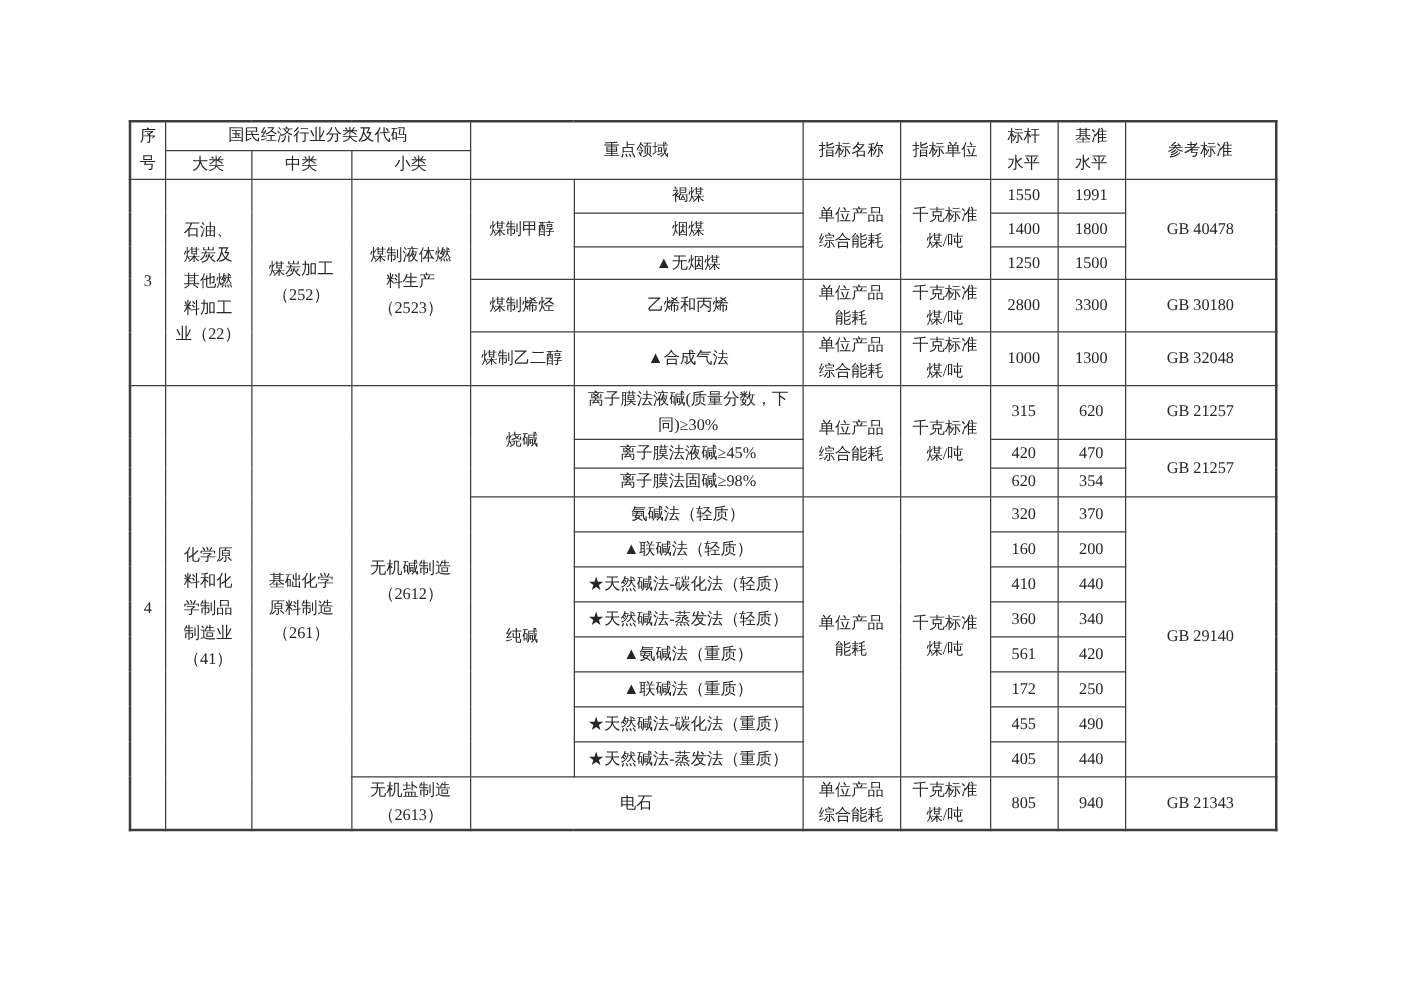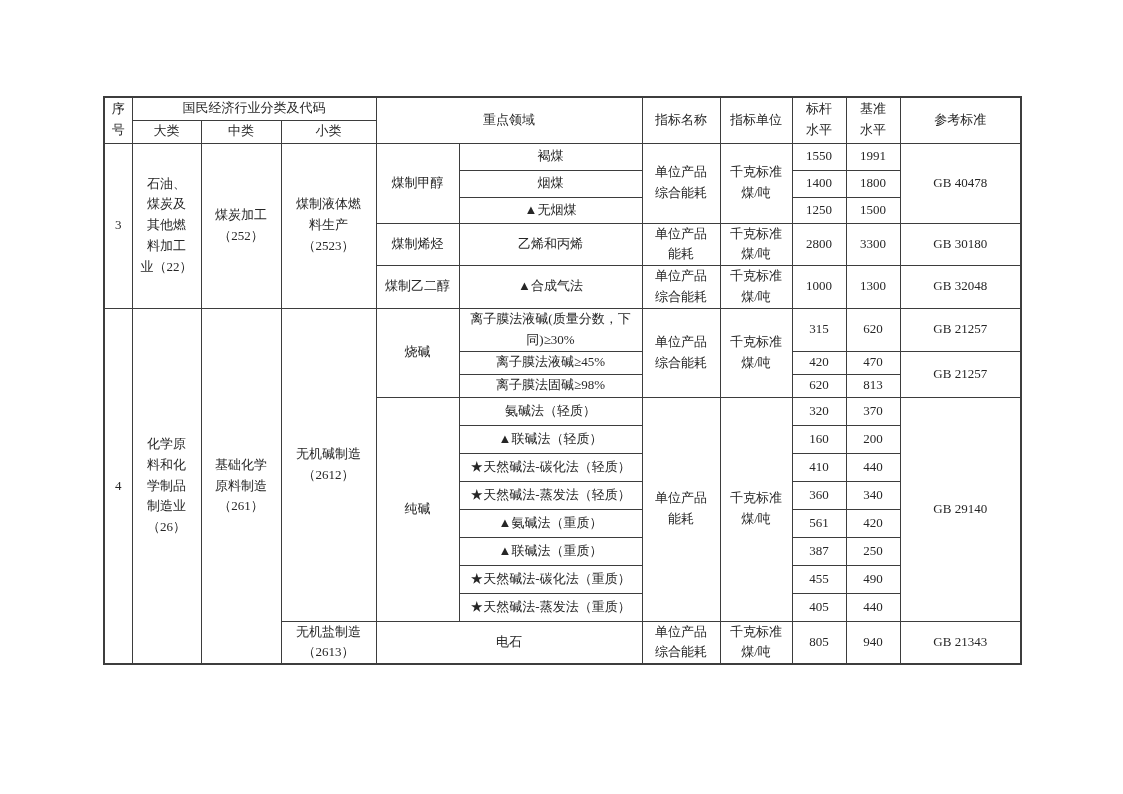--- a/index.html
+++ b/index.html
@@ -132,21 +132,21 @@
       <td>1300</td>
       <td>GB 32048</td>
     </tr>
 
     <tr class="h43">
       <td rowspan="12">4</td>
       <td rowspan="12">化学原
 料和化
 学制品
 制造业
-（26）</td>
+（41）</td>
       <td rowspan="12">基础化学
 原料制造
 （261）</td>
       <td rowspan="11">无机碱制造
 （2612）</td>
       <td rowspan="3">烧碱</td>
       <td>离子膜法液碱(质量分数，下
 同)≥30%</td>
       <td rowspan="3">单位产品
 综合能耗</td>
@@ -158,21 +158,21 @@
     </tr>
     <tr class="h23">
       <td>离子膜法液碱≥45%</td>
       <td>420</td>
       <td>470</td>
       <td rowspan="2">GB 21257</td>
     </tr>
     <tr class="h23">
       <td>离子膜法固碱≥98%</td>
       <td>620</td>
-      <td>813</td>
+      <td>354</td>
     </tr>
     <tr class="h28">
       <td rowspan="8">纯碱</td>
       <td>氨碱法（轻质）</td>
       <td rowspan="8">单位产品
 能耗</td>
       <td rowspan="8">千克标准
 煤/吨</td>
       <td>320</td>
       <td>370</td>
@@ -193,21 +193,21 @@
       <td>360</td>
       <td>340</td>
     </tr>
     <tr class="h28">
       <td>▲氨碱法（重质）</td>
       <td>561</td>
       <td>420</td>
     </tr>
     <tr class="h28">
       <td>▲联碱法（重质）</td>
-      <td>387</td>
+      <td>172</td>
       <td>250</td>
     </tr>
     <tr class="h28">
       <td>★天然碱法-碳化法（重质）</td>
       <td>455</td>
       <td>490</td>
     </tr>
     <tr class="h28">
       <td>★天然碱法-蒸发法（重质）</td>
       <td>405</td>

